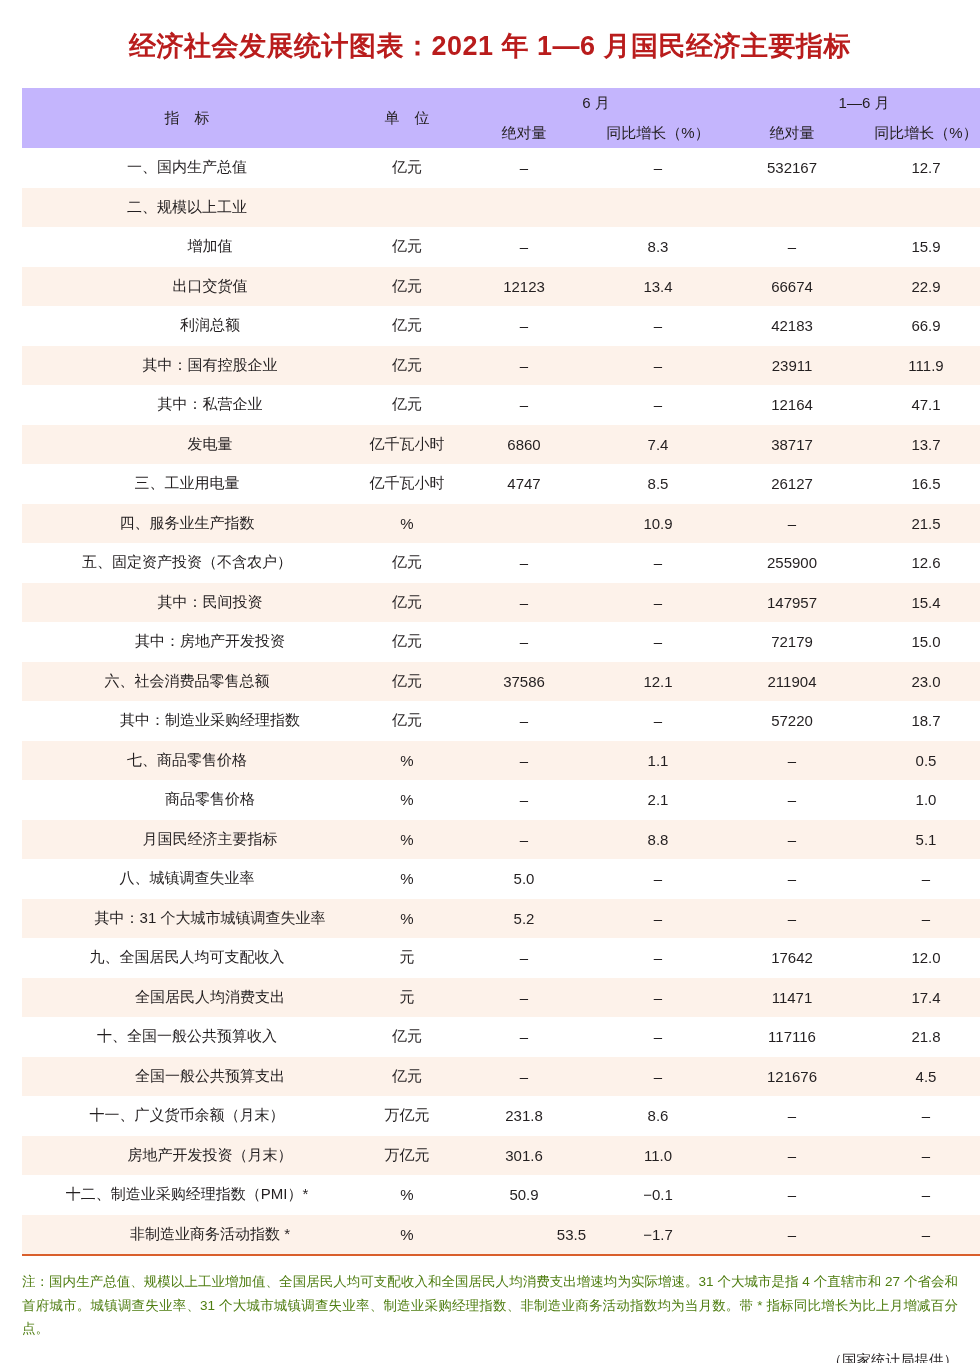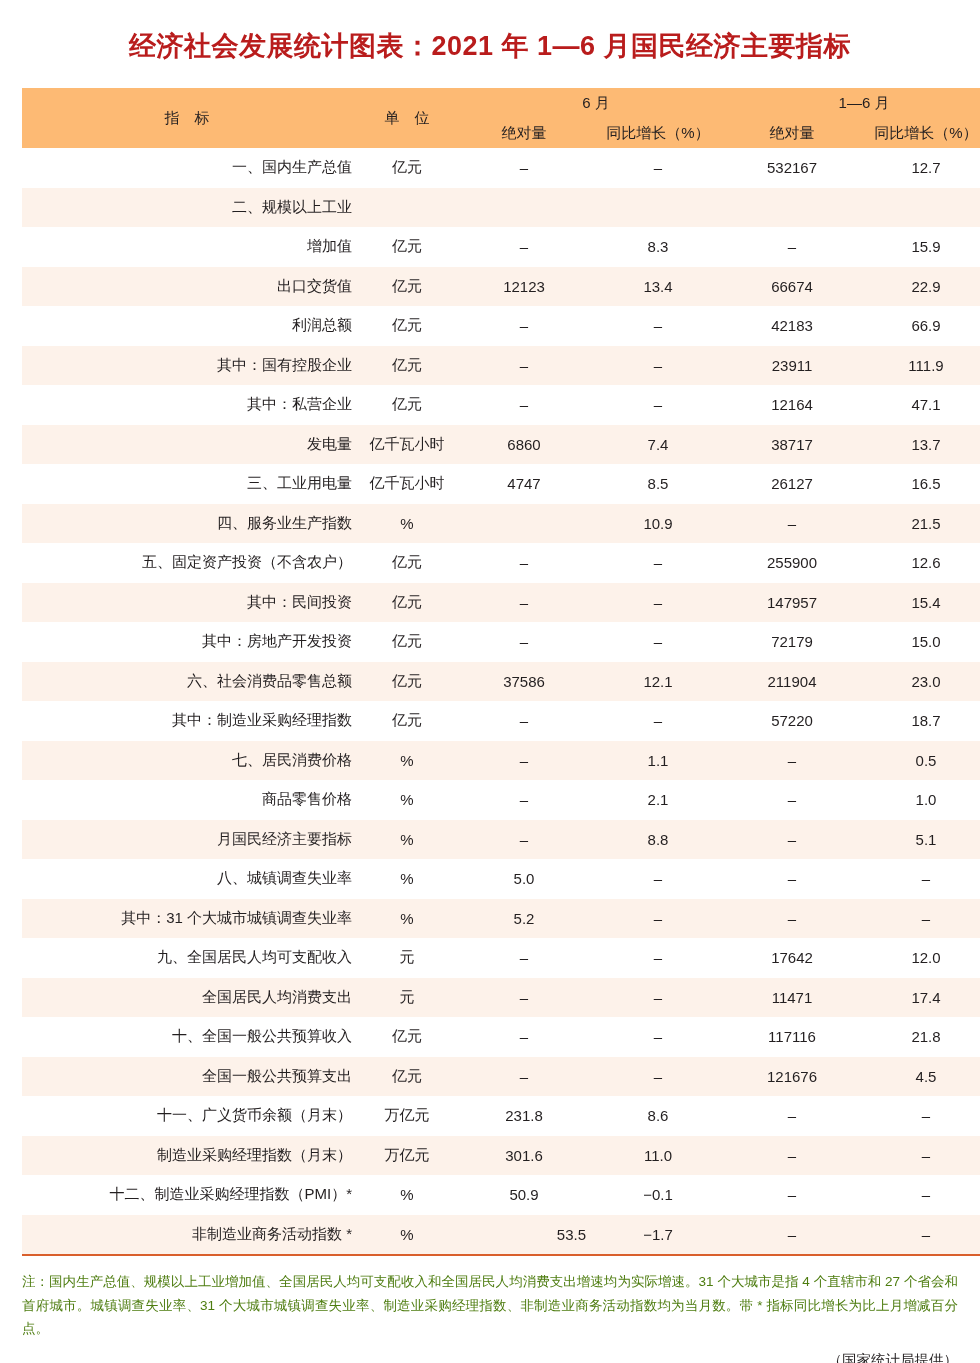--- a/index.html
+++ b/index.html
@@ -36,21 +36,21 @@
     margin: 0 auto;
     border-collapse: collapse;
     table-layout: fixed;
     font-size: 14.5px;
   }
   table.stat td, table.stat th {
     border: none;
     padding: 0;
   }
   .hdr-band {
-    background: #fdba74;
+    background: #c4b5fd;
   }
   .hdr-cell {
     text-align: center;
     font-size: 15px;
     font-weight: normal;
     color: #231f20;
     height: 30px;
     vertical-align: middle;
   }
   .hdr-cell.tall {
@@ -71,21 +71,21 @@
   .data-row td {
     height: 39.5px;
     vertical-align: middle;
     font-size: 15px;
   }
   .data-row.shaded td {
     background: #fdf2ea;
   }
   .c-ind {
     padding-left: 18px;
-    text-align: right;
+    text-align: center;
     white-space: nowrap;
     margin-left: 28px;
   }
   .c-ind.indent1 {
     padding-left: 46px;
   }
   .c-unit {
     text-align: center;
     white-space: nowrap;
   }
@@ -254,21 +254,21 @@
         </tr>
         <tr class="data-row">
           <td class="c-ind indent1">其中：制造业采购经理指数</td>
           <td class="c-unit sep-v">亿元</td>
           <td class="c-num sep-v">–</td>
           <td class="c-num">–</td>
           <td class="c-num sep-v">57220</td>
           <td class="c-num">18.7</td>
         </tr>
         <tr class="data-row shaded">
-          <td class="c-ind">七、居民消费价格</td>
+          <td class="c-ind">七、商品零售价格</td>
           <td class="c-unit sep-v">%</td>
           <td class="c-num sep-v">–</td>
           <td class="c-num">1.1</td>
           <td class="c-num sep-v">–</td>
           <td class="c-num">0.5</td>
         </tr>
         <tr class="data-row">
           <td class="c-ind indent1">商品零售价格</td>
           <td class="c-unit sep-v">%</td>
           <td class="c-num sep-v">–</td>
@@ -334,21 +334,21 @@
         </tr>
         <tr class="data-row">
           <td class="c-ind">十一、广义货币余额（月末）</td>
           <td class="c-unit sep-v">万亿元</td>
           <td class="c-num sep-v">231.8</td>
           <td class="c-num">8.6</td>
           <td class="c-num sep-v">–</td>
           <td class="c-num">–</td>
         </tr>
         <tr class="data-row shaded">
-          <td class="c-ind indent1">制造业采购经理指数（月末）</td>
+          <td class="c-ind indent1">房地产开发投资（月末）</td>
           <td class="c-unit sep-v">万亿元</td>
           <td class="c-num sep-v">301.6</td>
           <td class="c-num">11.0</td>
           <td class="c-num sep-v">–</td>
           <td class="c-num">–</td>
         </tr>
         <tr class="data-row">
           <td class="c-ind">十二、制造业采购经理指数（PMI）*</td>
           <td class="c-unit sep-v">%</td>
           <td class="c-num sep-v">50.9</td>

